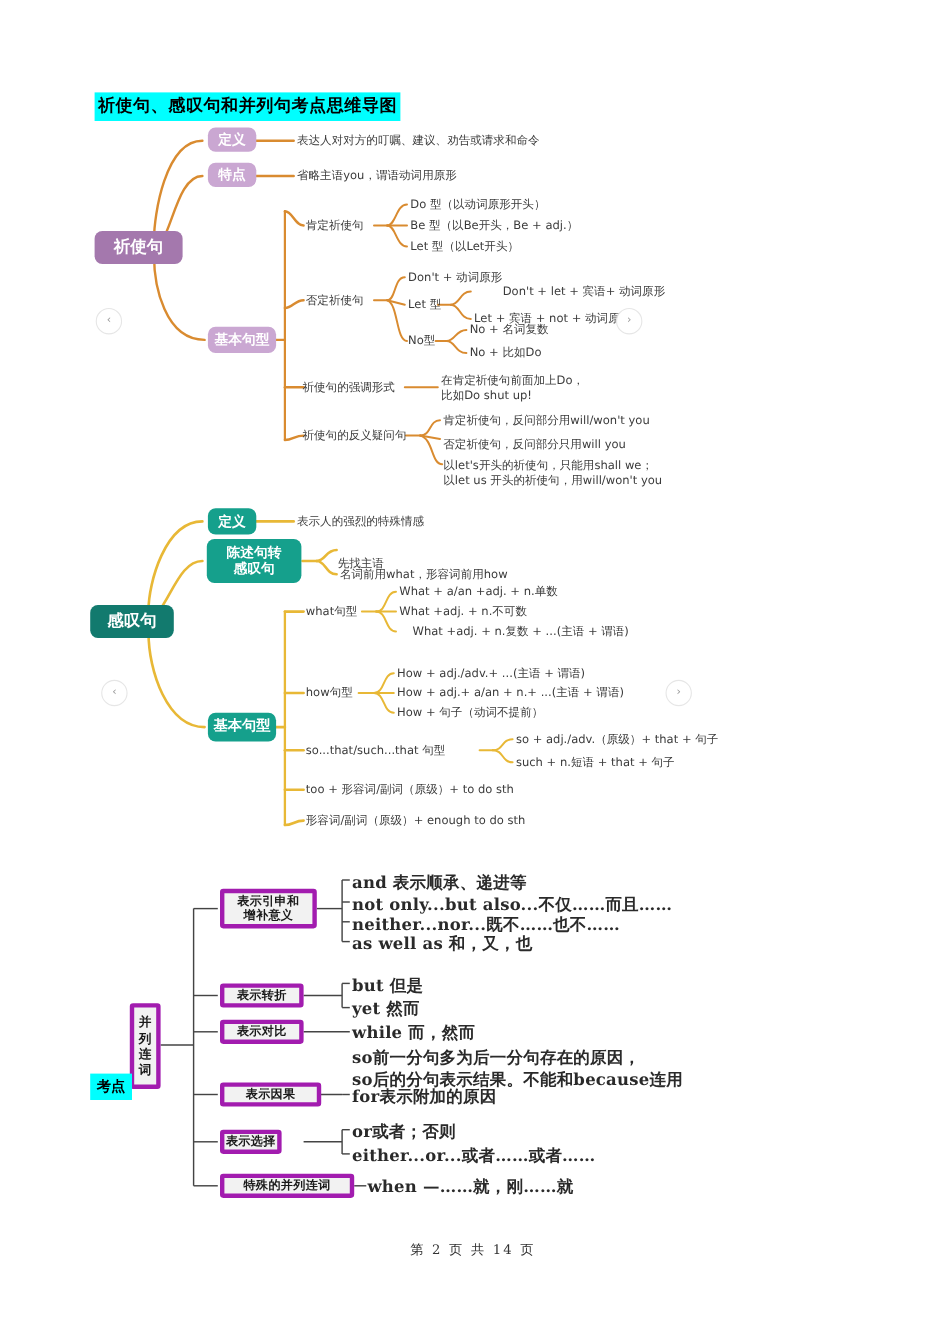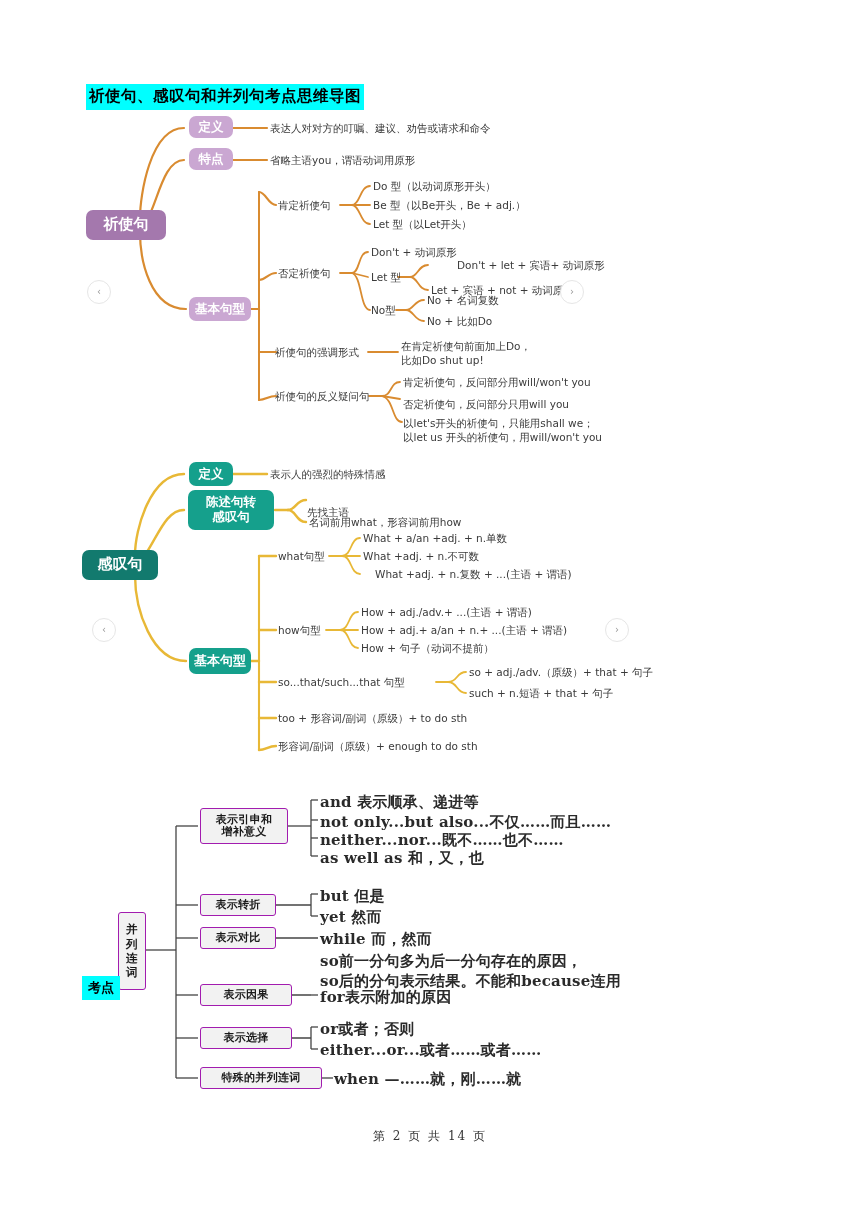--- a/index.html
+++ b/index.html
@@ -68,21 +68,21 @@
     color:#9a9a9a;font-size:10px;line-height:1;
     font-family:"DejaVu Sans",sans-serif;
   }
 
   
   .scan{position:absolute;left:0;top:0;}
   .scan svg{position:absolute;left:0;top:0;overflow:visible;}
   .sbox{
     position:absolute;
     box-sizing:border-box;
-    border:1px solid #a21caf;
+    border:4px solid #a21caf;
     border-radius:3px;
     background:#f2f2f2;
     color:#1a1a1a;
     font-family:"DejaVu Serif","Liberation Serif",serif;
     font-weight:bold;
     font-size:11px;
     display:flex;align-items:center;justify-content:center;
     text-align:center;
     line-height:1.12;
     white-space:pre;
@@ -352,21 +352,21 @@
     </div>
     <div class="stext" style="left:320px;top:150px;">while 而，然而</div>
 
     <div class="stext" style="left:320px;top:172px;">so前一分句多为后一分句存在的原因，
 so后的分句表示结果。不能和because连用</div>
     <div class="sbox" style="left:200px;top:204px;width:92px;height:22px;">
       <span>表示因果</span>
     </div>
     <div class="stext" style="left:320px;top:208px;">for表示附加的原因</div>
 
-    <div class="sbox" style="left:200px;top:247px;width:92px;height:22px;">
+    <div class="sbox" style="left:200px;top:247px;width:56px;height:22px;">
       <span>表示选择</span>
     </div>
     <div class="stext" style="left:320px;top:240px;">or或者；否则</div>
     <div class="stext" style="left:320px;top:261px;">either...or...或者……或者……</div>
 
     <div class="sbox" style="left:200px;top:287px;width:122px;height:22px;">
       <span>特殊的并列连词</span>
     </div>
     <div class="stext" style="left:334px;top:290px;">when —……就，刚……就</div>
 

